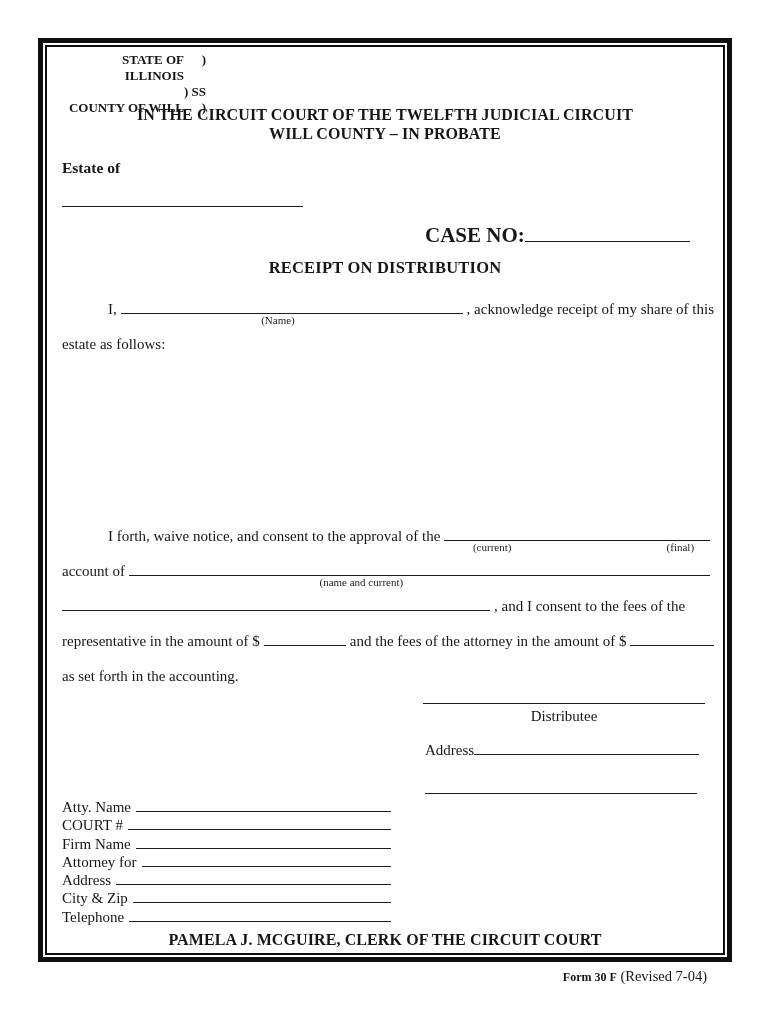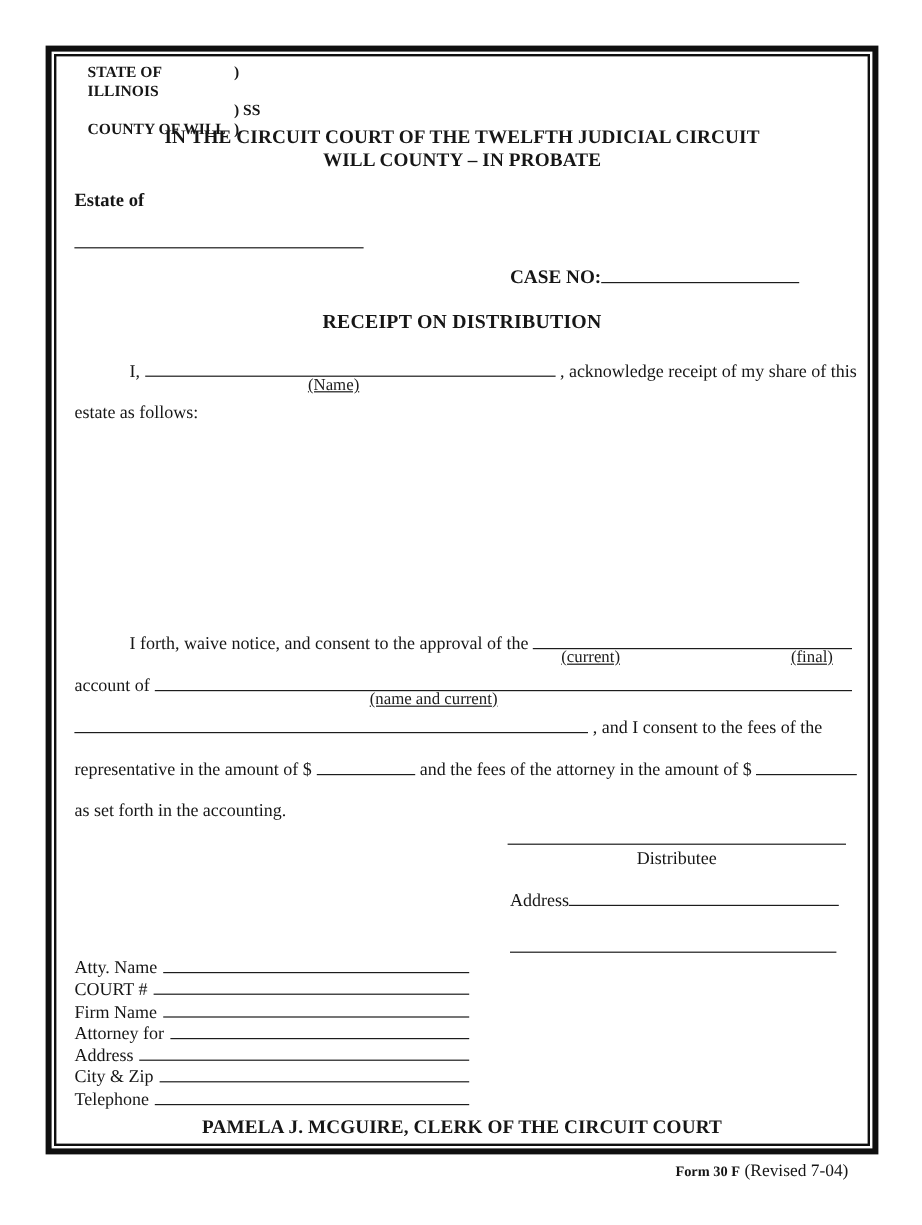--- a/index.html
+++ b/index.html
@@ -39,24 +39,23 @@
     position: relative;
     vertical-align: baseline;
   }
   .grow { flex: 1 1 auto; }
   .flexline .blank { margin: 0 4px; }
   .rule { border-bottom: 1.6px solid #1c1c1c; height: 0; }
   .sub {
     position: absolute;
     top: calc(100% + 1px);
     transform: translateX(-50%);
-    font-size: 14px;
+    font-size: 11px;
     white-space: nowrap;
     color: #1c1c1c;
-    text-decoration: underline;
   }
   .venue {
     display: grid;
     grid-template-columns: 122px auto;
     font-size: 13px;
     font-weight: bold;
     line-height: 16px;
   }
   .court-title { font-size: 16px; line-height: 19px; letter-spacing: 0.1px; }
   .receipt-title { font-size: 16.5px; letter-spacing: 0.2px; }
@@ -72,39 +71,39 @@
   }
   .doc-footer .formno { font-weight: bold; font-size: 12px; }
 </style>
 </head>
 <body>
 
 <div class="page">
   <div class="form-box">
     <div class="form-box-inner">
 
-      <div class="abs venue" style="left:26px; top:5px;">
+      <div class="abs venue" style="left:15px; top:5px;text-align:right;">
         <span>STATE OF ILLINOIS</span>
         <span>)</span>
         <span></span>
         <span>) SS</span>
         <span>COUNTY OF WILL</span>
         <span>)</span>
       </div>
 
       <div class="abs b center court-title" style="left:0; right:0; top:58px;">
         <div>IN THE CIRCUIT COURT OF THE TWELFTH JUDICIAL CIRCUIT</div>
         <div>WILL COUNTY – IN PROBATE</div>
       </div>
 
       <div class="abs b" style="left:15px; top:112px; font-size:15.5px;">Estate of</div>
       <div class="abs rule" style="left:15px; top:159px; width:241px;"></div>
 
       <div class="abs flexline" style="left:378px; top:176px;">
-        <span class="b" style="font-size:16px;">CASE NO:</span>
+        <span class="b" style="font-size:21px;">CASE NO:</span>
         <span class="blank" style="width:165px; margin:0;"></span>
       </div>
 
       <div class="abs b center receipt-title" style="left:0; right:0; top:211px;">RECEIPT ON DISTRIBUTION</div>
 
       <div class="abs flexline" style="left:61px; right:9px; top:254px;">
         <span>I,</span>
         <span class="blank grow">
           <span class="sub" style="left:46%;">(Name)</span>
         </span>

